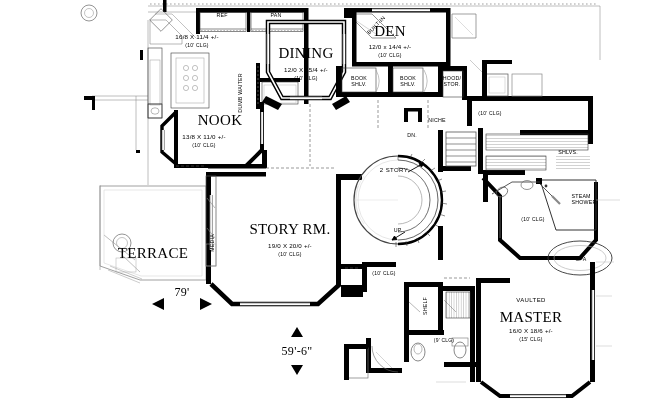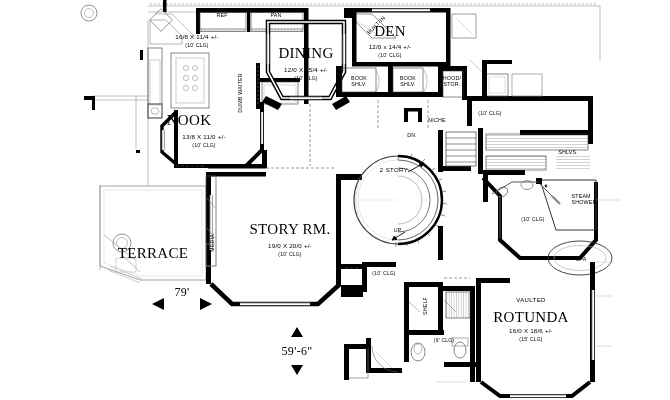--- a/index.html
+++ b/index.html
@@ -537,34 +537,34 @@
   <div class="lbl clg" style="left:197px; top:45px;">(10' CLG)</div>
 
   <div class="lbl room-name big" style="left:306px; top:53px;">DINING</div>
   <div class="lbl dim" style="left:306px; top:69px;">12/0  X  15/4  +/-</div>
   <div class="lbl clg" style="left:306px; top:78px;">(10' CLG)</div>
 
   <div class="lbl room-name big" style="left:390px; top:31px;text-align:right;">DEN</div>
   <div class="lbl dim" style="left:390px; top:46px;">12/0  x  14/4  +/-</div>
   <div class="lbl clg" style="left:390px; top:55px;">(10' CLG)</div>
 
-  <div class="lbl room-name big" style="left:189px; top:120px;">NOOK</div>
+  <div class="lbl room-name big" style="left:220px; top:120px;">NOOK</div>
   <div class="lbl dim" style="left:204px; top:136px;">13/8  X  11/0  +/-</div>
   <div class="lbl clg" style="left:204px; top:145px;">(10' CLG)</div>
 
   <div class="lbl room-name big" style="left:290px; top:229px;">STORY RM.</div>
   <div class="lbl dim" style="left:290px; top:245px;">19/0  X  20/0  +/-</div>
   <div class="lbl clg" style="left:290px; top:254px;">(10' CLG)</div>
 
   <div class="lbl room-name big" style="left:153px; top:212px;margin-top:41px;">TERRACE</div>
 
   <div class="lbl sub" style="left:394px; top:170px;">2 STORY</div>
 
   <div class="lbl sub" style="left:531px; top:300px;">VAULTED</div>
-  <div class="lbl room-name big" style="left:531px; top:317px;">ROTUNDA</div>
+  <div class="lbl room-name big" style="left:531px; top:317px;">MASTER</div>
   <div class="lbl dim" style="left:531px; top:330px;">16/0  X  18/6  +/-</div>
   <div class="lbl clg" style="left:531px; top:339px;">(15' CLG)</div>
 
   <div class="lbl tiny" style="left:222px; top:15px;">REF</div>
   <div class="lbl tiny" style="left:276px; top:15px;">PAN</div>
   <div class="lbl tiny rot45" style="left:376px; top:25px;">BUILT-IN</div>
   <div class="lbl tiny vert" style="left:240px; top:93px;" style2="">DUMB
 WAITER</div>
 
   <div class="lbl tiny-2" style="left:359px; top:81px;">BOOK

